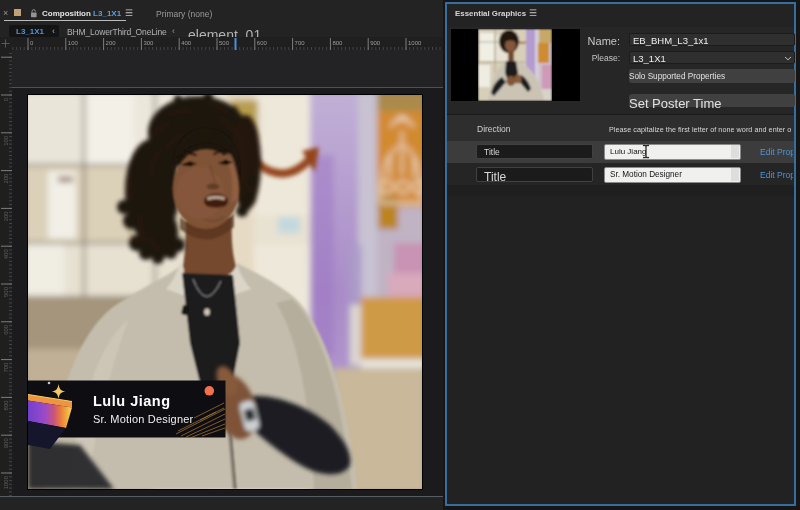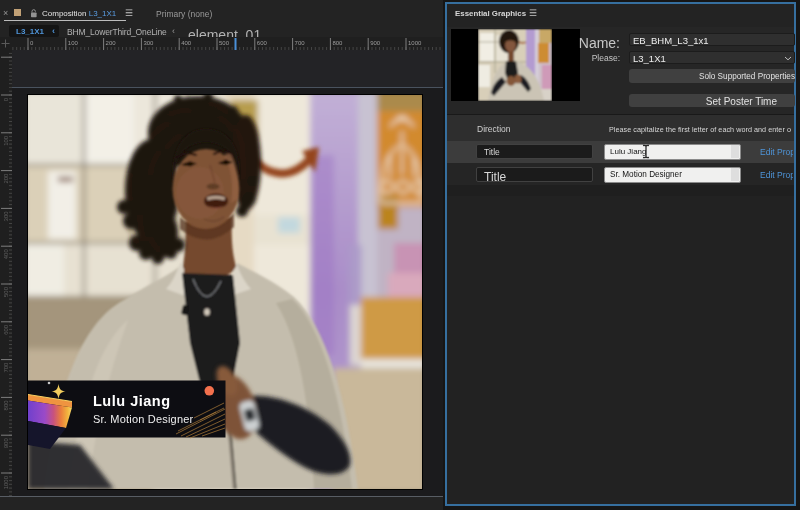--- a/index.html
+++ b/index.html
@@ -8,21 +8,21 @@
 
 <div class="abs" style="left:0;top:0;width:443px;height:510px;background:#232323"></div>
 
 <div class="txt" style="left:3px;top:8px;font-size:9px;color:#969696">×</div>
 <div class="abs" style="left:14px;top:9px;width:7px;height:7px;background:#c2a176"></div>
 
 <svg class="abs" style="left:30px;top:9px" width="8" height="9" viewBox="0 0 8 9" opacity="0.85">
  <path d="M2,3.6 L2,2.4 A1.7,1.7 0 0 1 5.4,2.4 L5.4,2.8" fill="none" stroke="#a8a8a8" stroke-width="1"></path>
  <rect x="1" y="3.6" width="5.6" height="4.6" rx="0.7" fill="#a8a8a8"></rect>
 </svg>
-<div class="txt" style="left:42px;top:9px;font-size:8px;font-weight:normal;color:#e4e4e4">Composition <span style="color:#5a9de2">L3_1X1</span></div>
+<div class="txt" style="left:42px;top:9px;font-size:8px;font-weight:bold;color:#e4e4e4">Composition <span style="color:#5a9de2">L3_1X1</span></div>
 <div class="txt" style="left:125px;top:8px;font-size:9px;color:#c8c8c8">☰</div>
 <div class="abs" style="left:4px;top:19.5px;width:122px;height:1.5px;background:#bcbcbc"></div>
 <div class="txt" style="left:156px;top:9px;font-size:8.5px;color:#9a9a9a">Primary (none)</div>
 
 <div class="abs" style="left:9px;top:24.5px;width:50px;height:12.5px;background:#141414;border-radius:2px"></div>
 <div class="txt" style="left:16px;top:27px;font-size:8px;font-weight:bold;color:#4f94d8">L3_1X1</div>
 <div class="txt" style="left:52px;top:25.5px;font-size:9px;font-weight:bold;color:#4f94d8">‹</div>
 <div class="txt" style="left:67px;top:27px;font-size:8.5px;color:#b2b2b2;letter-spacing:-0.15px">BHM_LowerThird_OneLine</div>
 <div class="txt" style="left:172px;top:25.5px;font-size:9px;color:#9a9a9a">‹</div>
 <div class="txt" style="left:188px;top:27px;font-size:14px;color:#b2b2b2">element_01</div>
@@ -566,45 +566,45 @@
  <path d="M27,9 Q32,5.5 38,9 L 38,13 Q 32,9.5 27,13 Z" fill="#22150e"></path>
  <rect x="30" y="22" width="6" height="11" fill="#74492f"></rect>
  <path d="M28,32 L 38,32 L 40,44 L 38,54 L 31,54 L 27,44 Z" fill="#1b1b1e"></path>
  <path d="M13,64 C 15,56 19,51 24,48 L 28,53 L 22,60 L 16,67 Z" fill="#1d1e23"></path>
  <path d="M53,60 C 51,53 47,48 43,46 L 40,51 L 45,57 L 50,63 Z" fill="#1d1e23"></path>
  <ellipse cx="33" cy="52" rx="4.5" ry="5" fill="#845637"></ellipse>
  <ellipse cx="40" cy="50" rx="3.5" ry="4.5" fill="#8a5c3e"></ellipse>
 </g>
 </svg>
 
-<div class="txt" style="right:180px;top:35px;font-size:14px;color:#c6c6c6">Name:</div>
+<div class="txt" style="right:180px;top:35px;font-size:11px;color:#c6c6c6">Name:</div>
 <div class="abs" style="left:629px;top:33px;width:166px;height:13px;background:#2f2f2f;border:1px solid #1c1c1c;border-radius:2px;box-sizing:border-box"></div>
 <div class="txt" style="left:633px;top:35px;font-size:9.5px;color:#ececec">EB_BHM_L3_1x1</div>
 
 <div class="txt" style="right:180px;top:52.5px;font-size:8.5px;color:#c6c6c6">Please:</div>
 <div class="abs" style="left:629px;top:50.5px;width:166px;height:13px;background:#2f2f2f;border:1px solid #1c1c1c;border-radius:2px;box-sizing:border-box"></div>
 <div class="txt" style="left:633px;top:52.5px;font-size:9.5px;color:#ececec">L3_1X1</div>
 <svg class="abs" style="left:784px;top:55.5px" width="8" height="5" viewBox="0 0 8 5">
     <path d="M1,1 L4,3.8 L7,1" fill="none" stroke="#bcbcbc" stroke-width="1"></path>
   </svg>
 
 <div class="abs" style="left:629px;top:69px;width:166px;height:13.5px;background:#404040;border-radius:3px"></div>
-<div class="txt" style="left:629px;top:71.5px;width:166px;text-align:right;font-size:8.2px;color:#e2e2e2">Solo Supported Properties</div>
+<div class="txt" style="left:629px;top:71.5px;width:166px;text-align:left;font-size:8.2px;color:#e2e2e2">Solo Supported Properties</div>
 <div class="abs" style="left:629px;top:93.5px;width:166px;height:13.5px;background:#404040;border-radius:3px"></div>
-<div class="txt" style="left:629px;top:96px;width:148px;text-align:right;font-size:10px;color:#e2e2e2">Set Poster Time</div>
+<div class="txt" style="left:629px;top:96px;width:148px;text-align:left;font-size:13px;color:#e2e2e2">Set Poster Time</div>
 
 <div class="abs" style="left:447px;top:114px;width:347px;height:1px;background:#191919"></div>
 <div class="abs" style="left:447px;top:115px;width:347px;height:26px;background:#2e2e2e"></div>
 <div class="abs" style="left:447px;top:141px;width:347px;height:22px;background:#3c3c3c"></div>
 <div class="abs" style="left:447px;top:163px;width:347px;height:22px;background:#252525"></div>
 <div class="abs" style="left:447px;top:185px;width:347px;height:11px;background:#1f1f1f"></div>
 <div class="abs" style="left:447px;top:196px;width:347px;height:308px;background:#222222"></div>
 
 <div class="txt" style="left:477px;top:123.5px;font-size:8.5px;color:#cfcfcf">Direction</div>
-<div class="txt" style="left:609px;top:124.5px;font-size:7.2px;color:#d8d8d8;width:186px;letter-spacing:0.05px;overflow:hidden">Please capitalize the first letter of each word and enter o</div>
+<div class="txt" style="left:609px;top:124.5px;font-size:7.2px;color:#d8d8d8;width:186px;letter-spacing:0.05px;overflow:hidden">Please capitalize the first letter of none word and enter o</div>
 
 <div class="abs" style="left:476px;top:144px;width:117px;height:15px;background:#1b1b1b;border:1px solid #414141;border-radius:2px;box-sizing:border-box"></div>
 <div class="txt" style="left:484px;top:147px;font-size:8.5px;color:#d8d8d8">Title</div>
 <div class="abs" style="left:604px;top:143.5px;width:137px;height:16px;background:#f0f0ef;border:1px solid #8a8a8a;border-radius:2px;box-sizing:border-box"></div>
 <div class="abs" style="left:731px;top:145px;width:8px;height:13px;background:#dedede"></div>
 <div class="txt" style="left:610px;top:147px;font-size:8px;color:#141414">Lulu Jiang</div>
 <svg class="abs" style="left:640px;top:144px" width="12" height="15" viewBox="0 0 12 15">
  <path d="M3,1.5 Q5,1 6,2 Q7,1 9,1.5 M6,2 V13 M3,13.5 Q5,14 6,13 Q7,14 9,13.5" fill="none" stroke="#2a2a2a" stroke-width="1.3"></path>
 </svg>
 <div class="txt" style="left:760px;top:147px;font-size:8.5px;color:#4e94d8;width:33px;overflow:hidden">Edit Prop</div>

